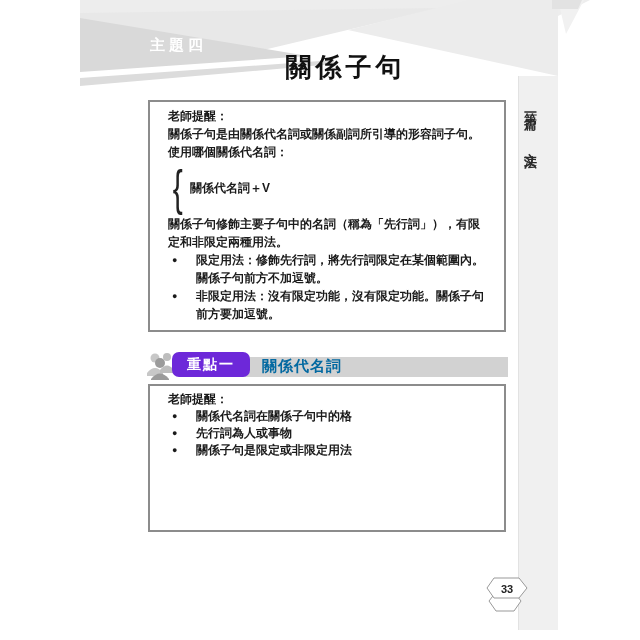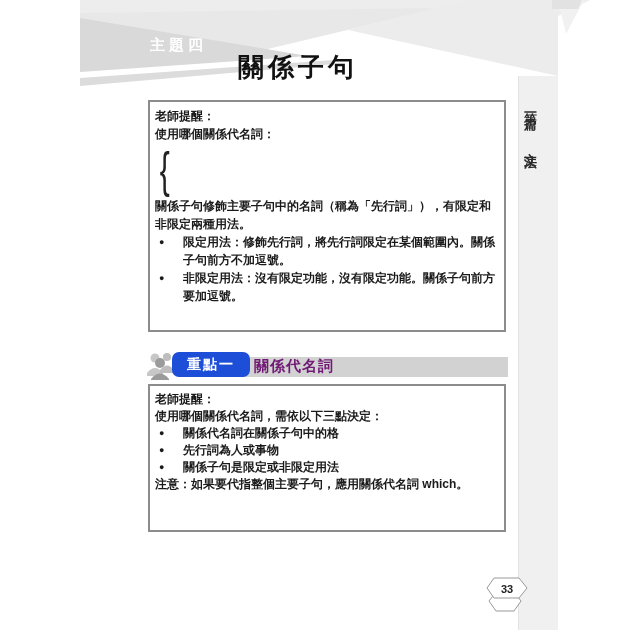--- a/index.html
+++ b/index.html
@@ -12,63 +12,63 @@
     position: relative; width: 640px; height: 640px;
     background: #ffffff; overflow: hidden; color: #1a1a1a;
   }
   .header-art { position: absolute; top: 0; left: 0; }
   .topic-label {
     position: absolute; left: 150px; top: 36px;
     color: #ffffff; font-size: 15px; font-weight: bold; letter-spacing: 4px;
   }
   .page-title {
     position: absolute; left: 238px; top: 50px; width: 215px;
-    font-size: 26px; font-weight: bold;
+    text-align: center; font-size: 26px; font-weight: bold;
     letter-spacing: 4px; color: #111111;
   }
   .side-strip {
     position: absolute; left: 518px; top: 76px; width: 40px; height: 554px;
     background: #f0f0f0; border-left: 1px solid #e2e2e2;
   }
   .side-tab-text {
     position: absolute; left: 2px; top: 26px;
     writing-mode: vertical-rl; text-orientation: upright;
     font-size: 13px; font-weight: bold; color: #2b2b2b; letter-spacing: 3px;
   }
   .side-tab-text .subject { margin-top: 13px; }
   .note-box {
     position: absolute; left: 148px; width: 358px;
     background: #ffffff; border: 2px solid #8c8c8c;
-    padding: 5px 5px; font-size: 12px; font-weight: 600; color: #1a1a1a;
+    padding: 5px 18px; font-size: 12px; font-weight: 600; color: #1a1a1a;
   }
   .box1 { top: 100px; height: 232px; line-height: 18px; }
   .box2 { top: 384px; height: 148px; line-height: 17px; }
   .pattern-group { display: flex; align-items: center; margin-left: 2px; }
   .brace {
     font-size: 50px; font-weight: 300; line-height: 54px;
     width: 14px; transform: scaleX(.6); color: #222222;
   }
   .patterns { margin-left: 6px; }
   .bullet { display: flex; }
   .bullet .dot { width: 28px; padding-left: 4px; font-size: 9px; }
   .bullet .txt { flex: 1; }
   .section-header { position: absolute; left: 145px; top: 350px; width: 363px; height: 30px; }
   .section-bar {
     position: absolute; left: 40px; right: 0; top: 7px; height: 20px;
     background: #d2d2d2;
   }
   .section-badge {
     position: absolute; left: 27px; top: 2px; width: 78px; height: 25px;
-    background: #1d4ed8; border-radius: 7px;
+    background: #6d28d9; border-radius: 7px;
     color: #ffffff; font-size: 14px; font-weight: bold; letter-spacing: 2px;
     text-align: center; line-height: 25px;
   }
   .section-title {
-    position: absolute; left: 109px; top: 7px;
-    font-size: 15px; font-weight: bold; color: #701a75; letter-spacing: 1px;
+    position: absolute; left: 117px; top: 7px;
+    font-size: 15px; font-weight: bold; color: #0369a1; letter-spacing: 1px;
   }
   .people-icon { position: absolute; left: 0; top: 0; }
   .page-badge { position: absolute; left: 480px; top: 574px; }
 </style>
 </head>
 <body>
 
 <div class="canvas">
 
   <svg class="header-art" width="640" height="110" viewBox="0 0 640 110">
@@ -87,24 +87,26 @@
 
   <aside class="side-strip">
     <div class="side-tab-text">
       <span class="part">第一篇</span>
       <span class="subject">文法</span>
     </div>
   </aside>
 
   <div class="note-box box1">
     <div class="line">老師提醒：</div>
+    <div class="line">關係子句是由關係代名詞或關係副詞所引導的形容詞子句。</div>
     <div class="line">使用哪個關係代名詞：</div>
     <div class="pattern-group">
       <span class="brace">{</span>
       <div class="patterns">
+        <div class="line">關係代名詞＋V</div>
       </div>
     </div>
     <div class="line">關係子句修飾主要子句中的名詞（稱為「先行詞」），有限定和非限定兩種用法。</div>
     <div class="bullet">
       <span class="dot">●</span>
       <span class="txt">限定用法：修飾先行詞，將先行詞限定在某個範圍內。關係子句前方不加逗號。</span>
     </div>
     <div class="bullet">
       <span class="dot">●</span>
       <span class="txt">非限定用法：沒有限定功能，沒有限定功能。關係子句前方要加逗號。</span>
@@ -120,34 +122,32 @@
       <circle cx="15" cy="13" r="5" fill="#9b9b9b"></circle>
       <path d="M6 29 q9 -11 18 0 l0 1 l-18 0 z" fill="#9b9b9b"></path>
     </svg>
     <div class="section-bar"></div>
     <div class="section-badge">重點一</div>
     <div class="section-title">關係代名詞</div>
   </div>
 
   <div class="note-box box2">
     <div class="line">老師提醒：</div>
-    <div class="line">使用哪個關係代名詞，需依以下三點決定：</div>
     <div class="bullet">
       <span class="dot">●</span>
       <span class="txt">關係代名詞在關係子句中的格</span>
     </div>
     <div class="bullet">
       <span class="dot">●</span>
       <span class="txt">先行詞為人或事物</span>
     </div>
     <div class="bullet">
       <span class="dot">●</span>
       <span class="txt">關係子句是限定或非限定用法</span>
     </div>
-    <div class="line">注意：如果要代指整個主要子句，應用關係代名詞 which。</div>
   </div>
 
   <svg class="page-badge" width="56" height="44" viewBox="0 0 56 44">
     <polygon points="16,18 34,18 41,27 34,37 16,37 9,27" fill="#ffffff" stroke="#999999" stroke-width="1"></polygon>
     <polygon points="14,4 39,4 47,14 39,24 14,24 7,14" fill="#ffffff" stroke="#999999" stroke-width="1"></polygon>
     <text x="27" y="15" text-anchor="middle" dominant-baseline="central" font-size="11" font-weight="bold" fill="#222222">33</text>
   </svg>
 
 </div>
 

